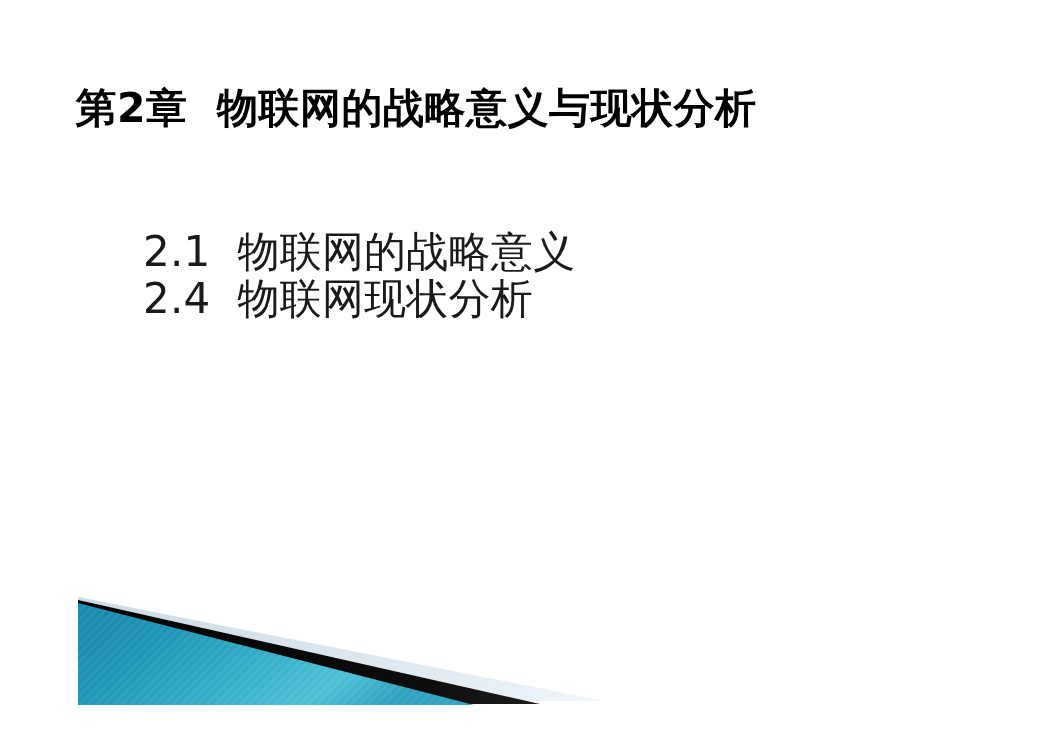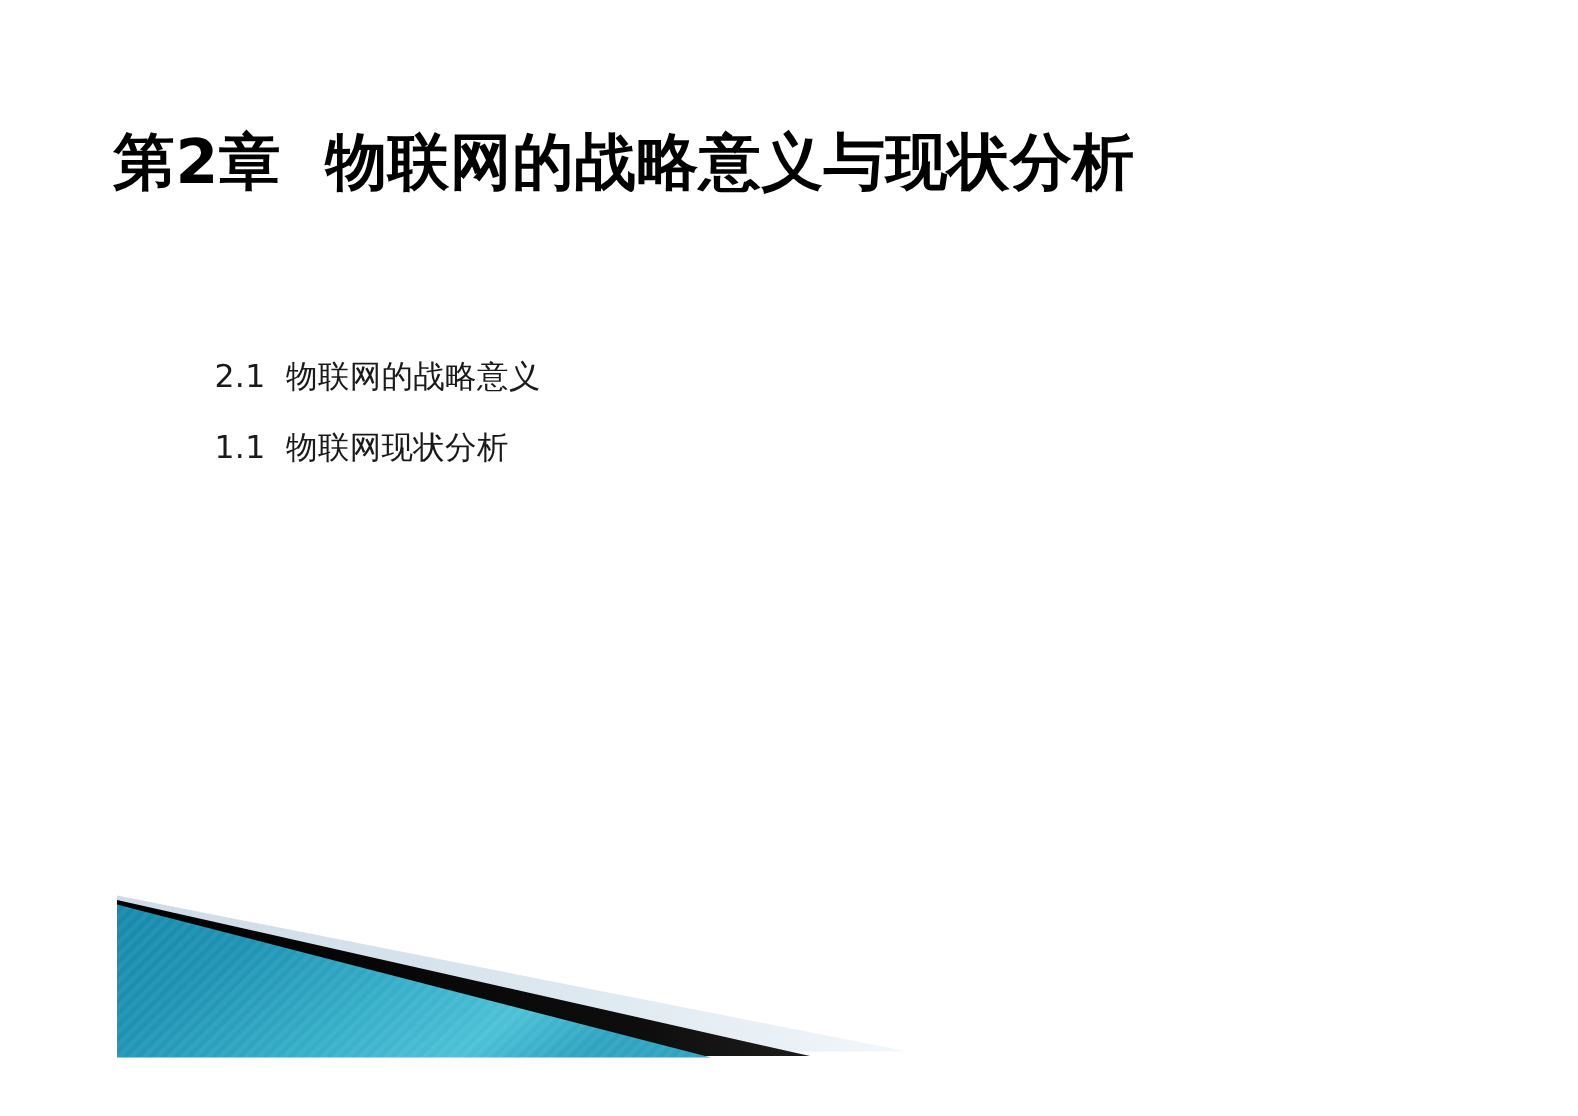--- a/index.html
+++ b/index.html
@@ -37,21 +37,21 @@
 
   
   .body-block {
     position: absolute;
     left: 143px;
     top: 228px;
     width: 700px;
   }
   .body-line {
     font-family: "DejaVu Sans", "Liberation Sans", sans-serif;
-    font-size: 21px;
+    font-size: 42px;
     font-weight: normal;
     line-height: 47px;
     color: #1a1a1a;
     white-space: pre;
     letter-spacing: 0.2px;
   }
 
   
   .page-number {
     position: absolute;
@@ -82,21 +82,21 @@
 </style>
 </head>
 <body>
 
 <div class="slide">
 
   <div class="slide-title">第2章  物联网的战略意义与现状分析</div>
 
   <div class="body-block">
     <div class="body-line">2.1  物联网的战略意义</div>
-    <div class="body-line">1.1  物联网现状分析</div>
+    <div class="body-line">2.4  物联网现状分析</div>
   </div>
 
   <div class="decoration">
     <svg viewBox="0 0 1052 200" xmlns="http://www.w3.org/2000/svg" aria-hidden="true">
       <defs>
         <linearGradient id="tealGrad" x1="0" y1="0" x2="1" y2="0.35">
           <stop offset="0%" stop-color="#1689ab"></stop>
           <stop offset="28%" stop-color="#1e93b4"></stop>
           <stop offset="58%" stop-color="#35aec8"></stop>
           <stop offset="82%" stop-color="#4cc0d6"></stop>

